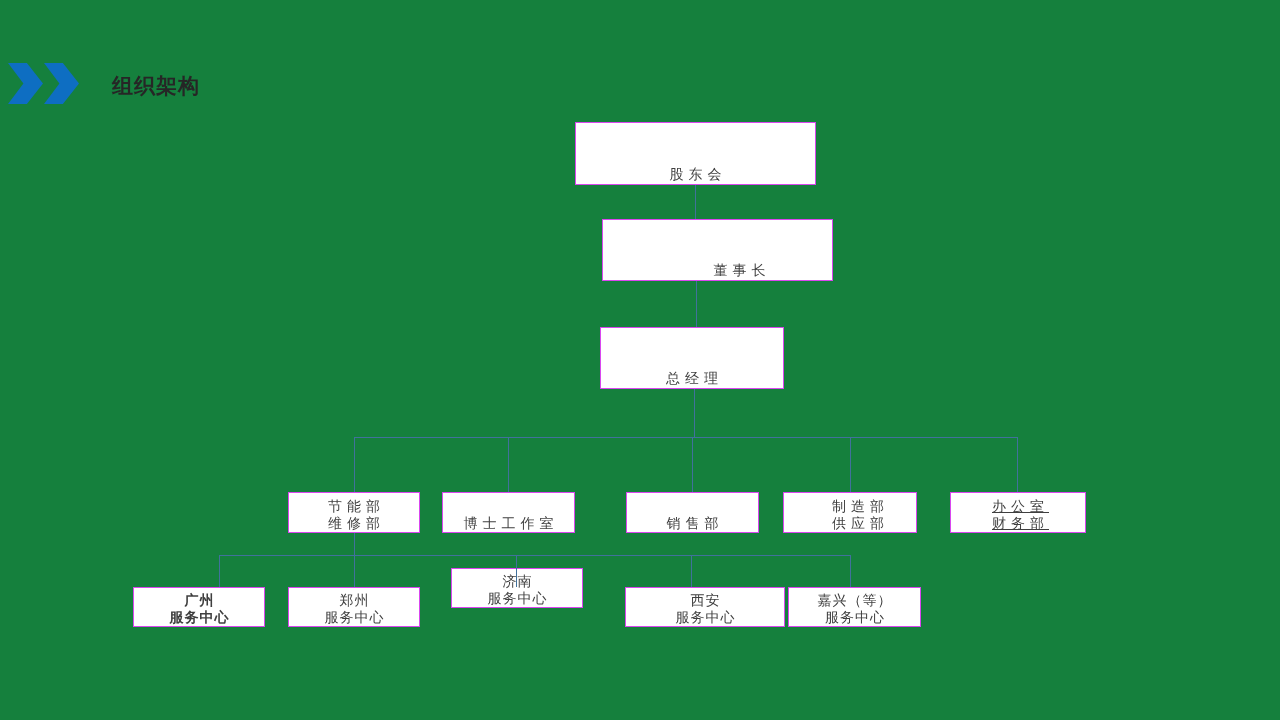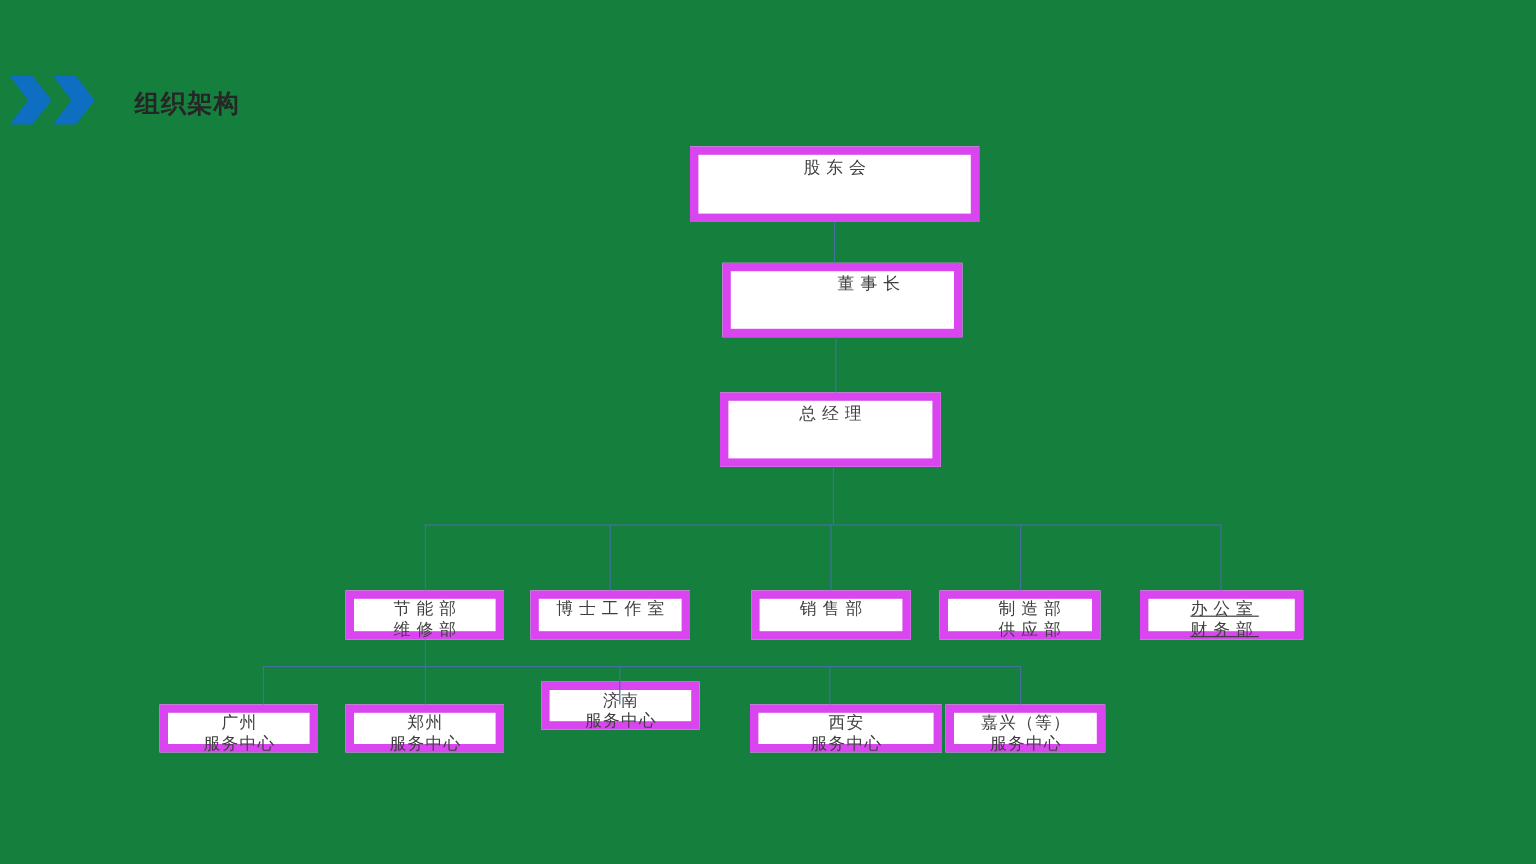--- a/index.html
+++ b/index.html
@@ -34,26 +34,26 @@
     font-size: 21px;
     font-weight: bold;
     color: #262626;
     letter-spacing: 1px;
   }
 
   
   .node {
     position: absolute;
     box-sizing: border-box;
-    border: 7px solid #d946ef;
+    border: 1px solid #d946ef;
     background: #ffffff;
     display: flex;
     flex-direction: column;
     align-items: center;
-    justify-content: flex-start;
+    justify-content: flex-end;
     color: #3F3F3F;
     font-size: 14px;
     line-height: 17px;
     text-align: center;
   }
   .node .ln {
     display: block;
     white-space: nowrap;
   }
   .node.spaced .ln {
@@ -82,21 +82,21 @@
   <span class="chevron c1"></span>
   <span class="chevron c2"></span>
   <div class="page-title">组织架构</div>
 
   <div>
 
     <div class="node spaced big" style="left:575px; top:122px; width:241px; height:63px;">
       <span class="ln">股东会</span>
     </div>
 
-    <div class="node spaced big" style="left:602px; top:219px; width:200px; height:62px;padding-left:44px;">
+    <div class="node spaced big" style="left:602px; top:219px; width:231px; height:62px;padding-left:44px;">
       <span class="ln">董事长</span>
     </div>
 
     <div class="node spaced big" style="left:600px; top:327px; width:184px; height:62px;">
       <span class="ln">总经理</span>
     </div>
 
     <div class="node spaced" style="left:288px; top:492px; width:132px; height:41px;">
       <span class="ln">节能部</span>
       <span class="ln">维修部</span>
@@ -109,21 +109,21 @@
     </div>
     <div class="node spaced" style="left:783px; top:492px; width:134px; height:41px;padding-left:16px;">
       <span class="ln">制造部</span>
       <span class="ln">供应部</span>
     </div>
     <div class="node spaced" style="left:950px; top:492px; width:136px; height:41px;text-decoration:underline;">
       <span class="ln">办公室</span>
       <span class="ln">财务部</span>
     </div>
 
-    <div class="node tight" style="left:133px; top:587px; width:132px; height:40px;">
+    <div class="node tight" style="left:133px; top:587px; width:132px; height:40px;font-weight:bold;">
       <span class="ln">广州</span>
       <span class="ln">服务中心</span>
     </div>
     <div class="node tight" style="left:288px; top:587px; width:132px; height:40px;">
       <span class="ln">郑州</span>
       <span class="ln">服务中心</span>
     </div>
     <div class="node tight" style="left:451px; top:568px; width:132px; height:40px;">
       <span class="ln">济南</span>
       <span class="ln">服务中心</span>

